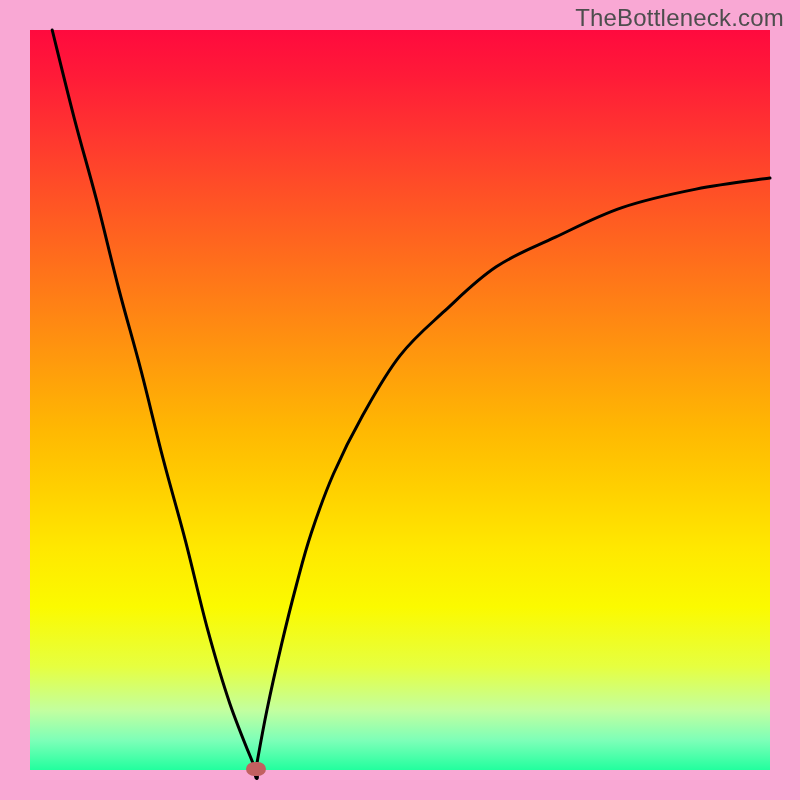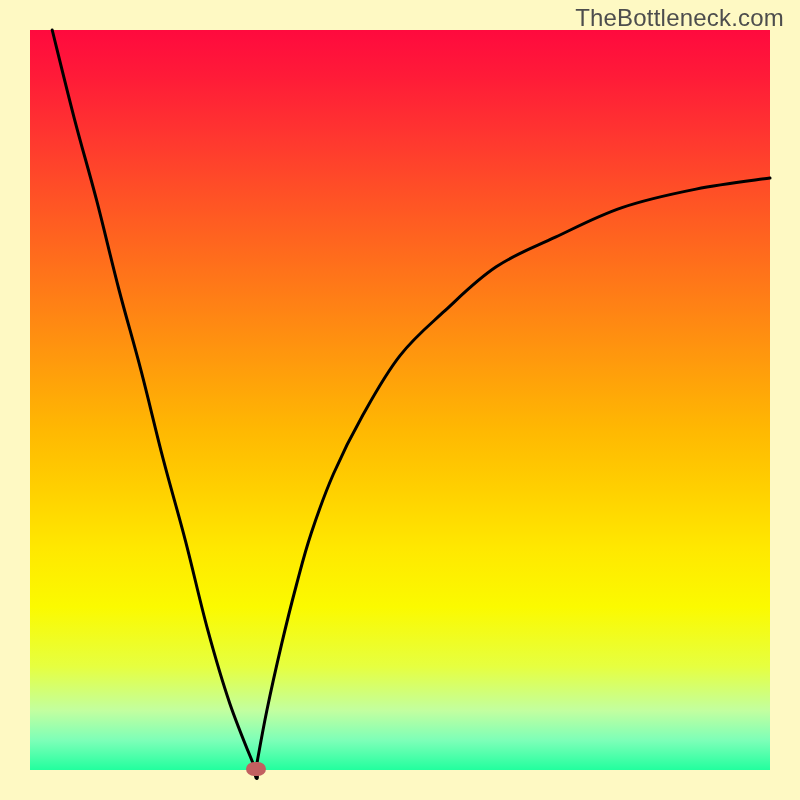--- a/index.html
+++ b/index.html
@@ -6,21 +6,21 @@
     margin: 0;
     padding: 0;
     width: 800px;
     height: 800px;
     overflow: hidden;
   }
   .chart-container {
     position: relative;
     width: 800px;
     height: 800px;
-    background: #fef9c3;
+    background: #f9a8d4;
   }
   .plot-area {
     position: absolute;
     left: 30px;
     top: 30px;
     width: 740px;
     height: 740px;
     background: linear-gradient(to bottom,
       #ff0a3e 0%,
       #ff1a38 6%,

